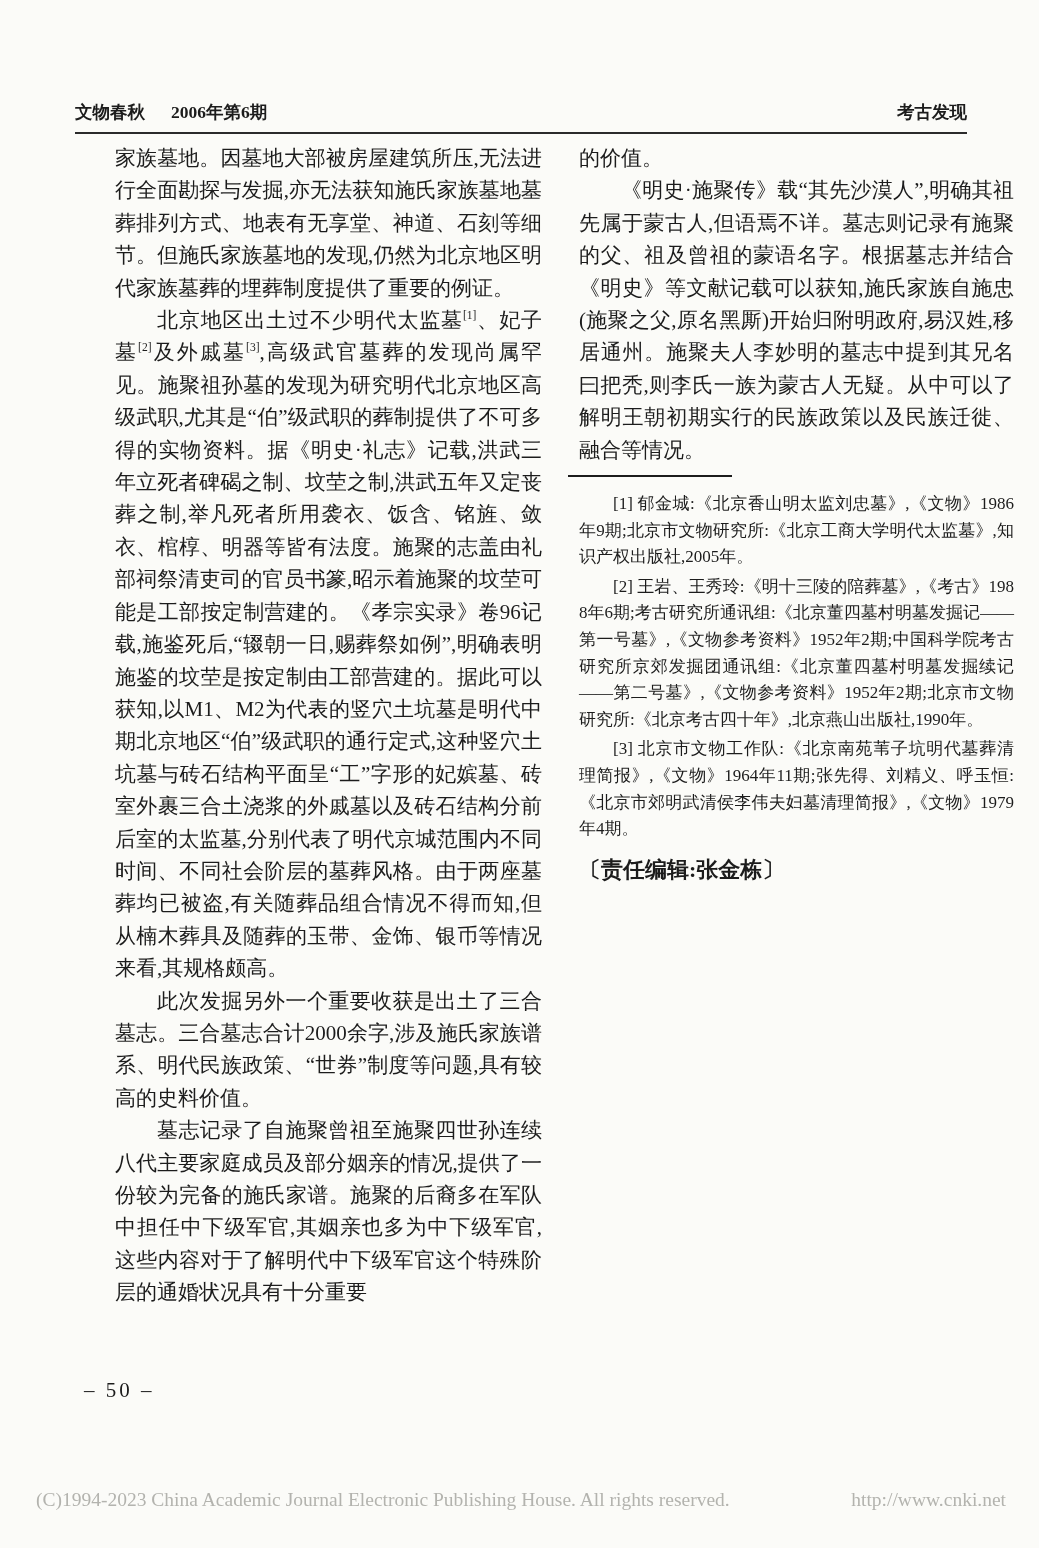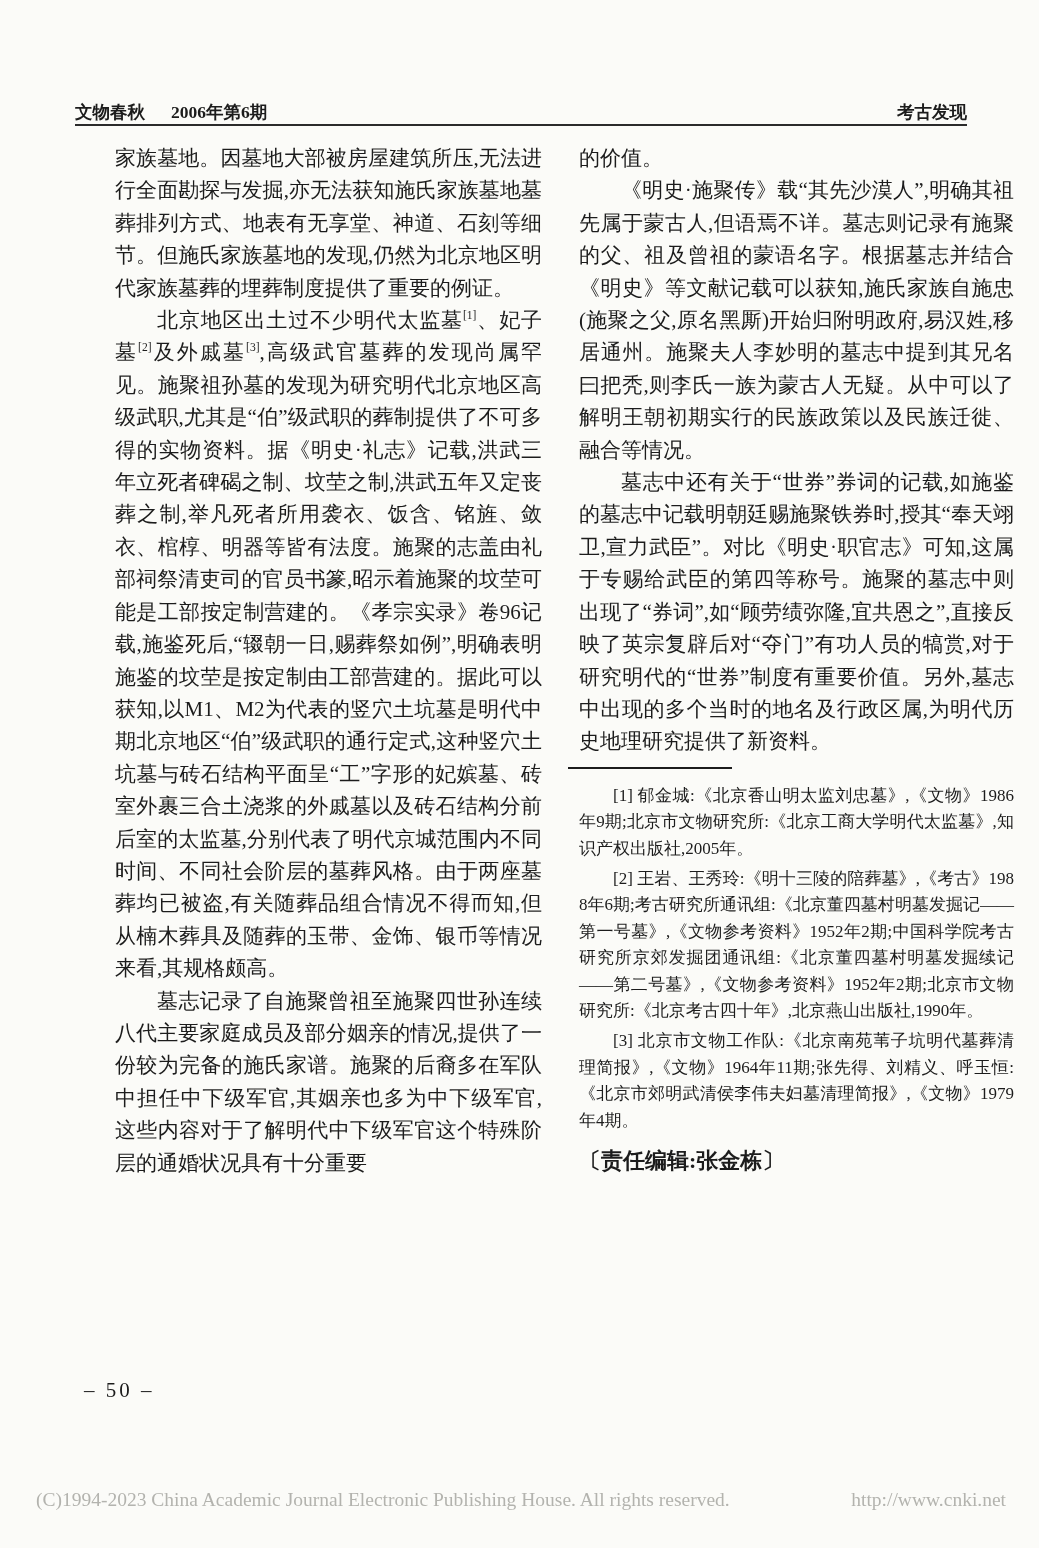--- a/index.html
+++ b/index.html
@@ -9,20 +9,21 @@
     width:1039px; height:1548px;
     background:#fbfbf8;
     color:#1c1c1c;
     font-family:"Liberation Serif","DejaVu Serif",serif;
     overflow:hidden;
   }
   .header {
     position:absolute; left:75px; right:72px; top:100px;
     display:flex; justify-content:space-between; align-items:flex-end;
     font-weight:bold; font-size:17.5px;
+    padding-bottom:8px;
     border-bottom:2px solid #2b2b2b;
   }
   .header .issue { margin-left:26px; }
   .col {
     position:absolute; top:142px;
     font-size:21px; line-height:32.4px;
     text-align:justify; text-justify:inter-character;
     word-break:break-all;
   }
   .left-col  { left:79px;  width:427px;margin-left:36px; }
@@ -69,27 +70,27 @@
   <div class="header">
     <div>
       <span>文物春秋</span><span class="issue">2006年第6期</span>
     </div>
     <span>考古发现</span>
   </div>
 
   <div class="col left-col">
     <p>家族墓地。因墓地大部被房屋建筑所压,无法进行全面勘探与发掘,亦无法获知施氏家族墓地墓葬排列方式、地表有无享堂、神道、石刻等细节。但施氏家族墓地的发现,仍然为北京地区明代家族墓葬的埋葬制度提供了重要的例证。</p>
     <p class="indent">北京地区出土过不少明代太监墓<sup>[1]</sup>、妃子墓<sup>[2]</sup>及外戚墓<sup>[3]</sup>,高级武官墓葬的发现尚属罕见。施聚祖孙墓的发现为研究明代北京地区高级武职,尤其是“伯”级武职的葬制提供了不可多得的实物资料。据《明史·礼志》记载,洪武三年立死者碑碣之制、坟茔之制,洪武五年又定丧葬之制,举凡死者所用袭衣、饭含、铭旌、敛衣、棺椁、明器等皆有法度。施聚的志盖由礼部祠祭清吏司的官员书篆,昭示着施聚的坟茔可能是工部按定制营建的。《孝宗实录》卷96记载,施鉴死后,“辍朝一日,赐葬祭如例”,明确表明施鉴的坟茔是按定制由工部营建的。据此可以获知,以M1、M2为代表的竖穴土坑墓是明代中期北京地区“伯”级武职的通行定式,这种竖穴土坑墓与砖石结构平面呈“工”字形的妃嫔墓、砖室外裹三合土浇浆的外戚墓以及砖石结构分前后室的太监墓,分别代表了明代京城范围内不同时间、不同社会阶层的墓葬风格。由于两座墓葬均已被盗,有关随葬品组合情况不得而知,但从楠木葬具及随葬的玉带、金饰、银币等情况来看,其规格颇高。</p>
+    <p class="indent">此次发掘另外一个重要收获是出土了三合墓志。三合墓志合计2000余字,涉及施氏家族谱系、明代民族政策、“世券”制度等问题,具有较高的史料价值。</p>
     <p class="indent">墓志记录了自施聚曾祖至施聚四世孙连续八代主要家庭成员及部分姻亲的情况,提供了一份较为完备的施氏家谱。施聚的后裔多在军队中担任中下级军官,其姻亲也多为中下级军官,这些内容对于了解明代中下级军官这个特殊阶层的通婚状况具有十分重要</p>
   </div>
 
   <div class="col right-col">
     <p>的价值。</p>
     <p class="indent">《明史·施聚传》载“其先沙漠人”,明确其祖先属于蒙古人,但语焉不详。墓志则记录有施聚的父、祖及曾祖的蒙语名字。根据墓志并结合《明史》等文献记载可以获知,施氏家族自施忠(施聚之父,原名黑厮)开始归附明政府,易汉姓,移居通州。施聚夫人李妙明的墓志中提到其兄名曰把秃,则李氏一族为蒙古人无疑。从中可以了解明王朝初期实行的民族政策以及民族迁徙、融合等情况。</p>
-    <p class="indent">墓志中还有关于“世券”券词的记载,如施鉴的墓志中记载明朝廷赐施聚铁券时,授其“奉天翊卫,宣力武臣”。对比《明史·职官志》可知,这属于专赐给武臣的第四等称号。施聚的墓志中则出现了“券词”,如“顾劳绩弥隆,宜共恩之”,直接反映了英宗复辟后对“夺门”有功人员的犒赏,对于研究明代的“世券”制度有重要价值。另外,墓志中出现的多个当时的地名及行政区属,为明代历史地理研究提供了新资料。</p>
 
 
     <div class="fn-rule"></div>
 
     <div class="footnotes">
       <p>[1] 郁金城:《北京香山明太监刘忠墓》,《文物》1986年9期;北京市文物研究所:《北京工商大学明代太监墓》,知识产权出版社,2005年。</p>
       <p>[2] 王岩、王秀玲:《明十三陵的陪葬墓》,《考古》1988年6期;考古研究所通讯组:《北京董四墓村明墓发掘记——第一号墓》,《文物参考资料》1952年2期;中国科学院考古研究所京郊发掘团通讯组:《北京董四墓村明墓发掘续记——第二号墓》,《文物参考资料》1952年2期;北京市文物研究所:《北京考古四十年》,北京燕山出版社,1990年。</p>
       <p>[3] 北京市文物工作队:《北京南苑苇子坑明代墓葬清理简报》,《文物》1964年11期;张先得、刘精义、呼玉恒:《北京市郊明武清侯李伟夫妇墓清理简报》,《文物》1979年4期。</p>
     </div>
 

